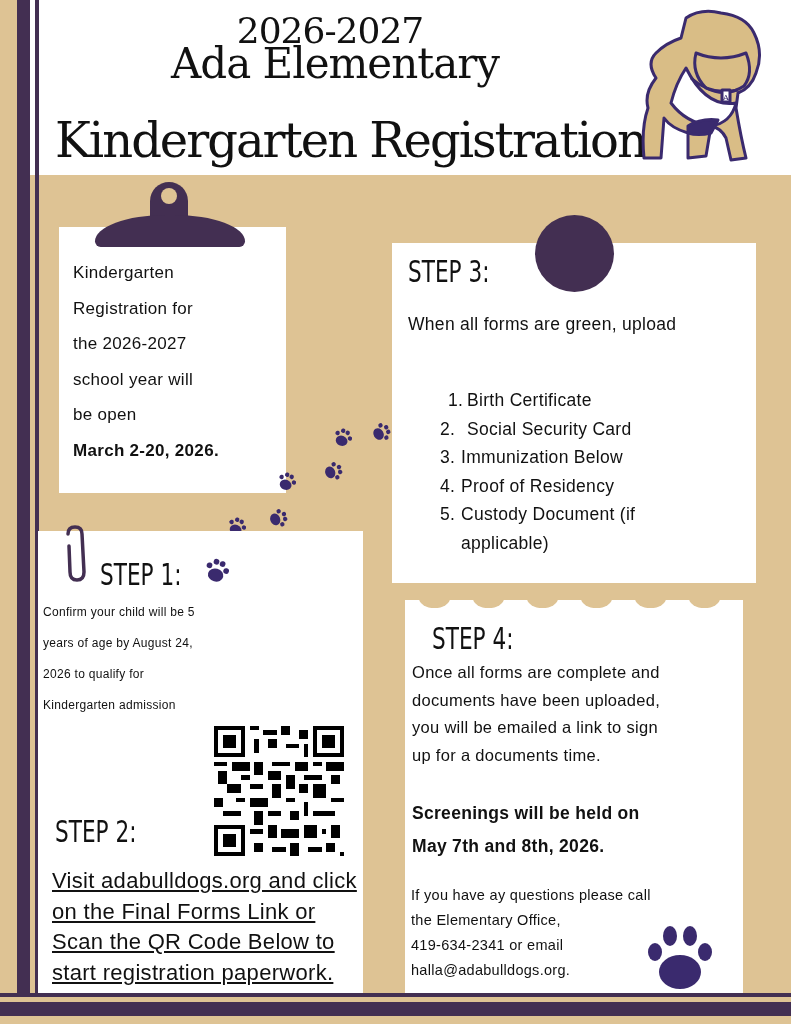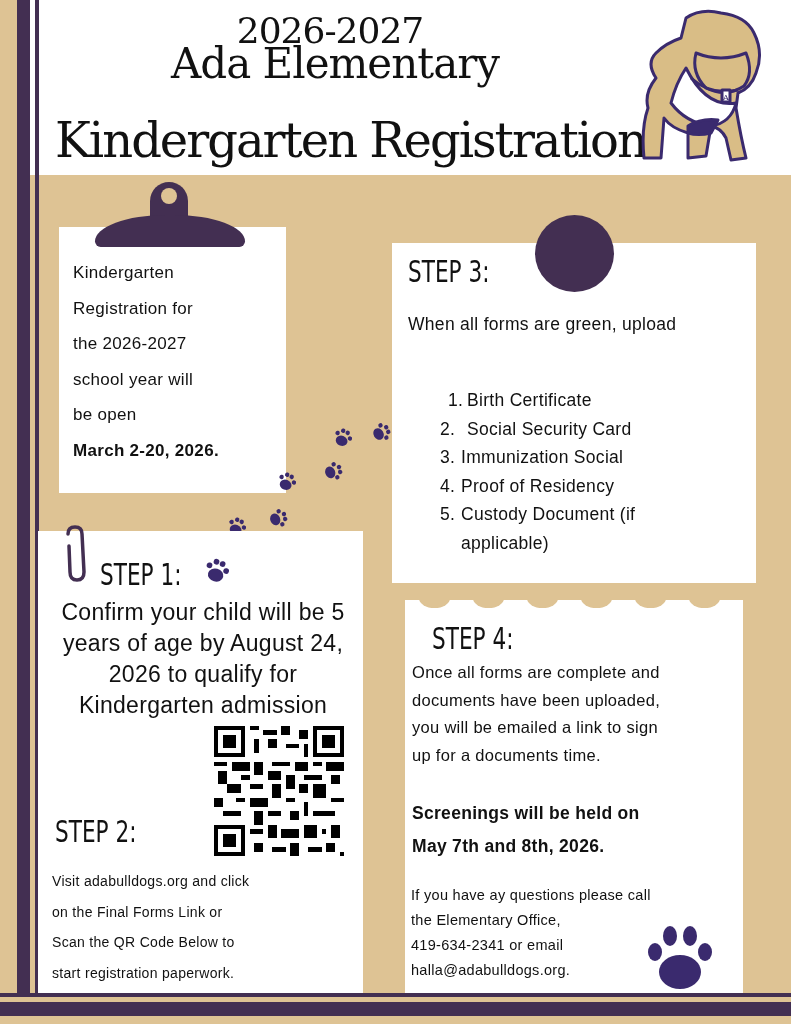--- a/index.html
+++ b/index.html
@@ -30,24 +30,24 @@
 
   .c1-text { left:73px; top:255px; width:210px; font-size:17px; line-height:35.5px; }
   .c1-bold { font-weight:bold; }
 
   .s3-label { left:408px; top:254px; }
   .s3-intro { left:408px; top:308px; width:345px; font-size:17.5px; line-height:32px; }
   .s3-list { left:440px; top:386px; width:310px; font-size:17.5px; line-height:28.5px; }
   .s3-list div { white-space:nowrap; }
 
   .s1-label { left:100px; top:557px; }
-  .s1-text { left:43px; top:597px; width:320px; font-size:23px; line-height:31px;text-align:center; }
+  .s1-text { left:43px; top:597px; width:320px; font-size:12px; line-height:31px; }
 
   .s2-label { left:55px; top:814px; }
-  .s2-text { left:52px; top:866px; width:320px; font-size:14px; line-height:30.5px; }
+  .s2-text { left:52px; top:866px; width:320px; font-size:22px; line-height:30.5px;text-decoration:underline; }
 
   .s4-label { left:432px; top:621px; }
   .s4-text { left:412px; top:659px; width:330px; font-size:16.5px; line-height:27.5px; }
   .s4-bold { left:412px; top:797px; width:330px; font-size:17.5px; line-height:33px; font-weight:bold; }
   .s4-contact { left:411px; top:883px; width:330px; font-size:14.5px; line-height:25px; }
 
   .clip-knob { left:150px; top:182px; width:38px; height:40px; background:#432f52; border-radius:19px 19px 0 0; }
   .clip-hole { left:161px; top:188px; width:16px; height:16px; background:#dec394; border-radius:50%; }
   .clip-base { left:95px; top:215px; width:150px; height:32px; background:#432f52; border-radius:75px 75px 6px 6px / 28px 28px 6px 6px; }
 
@@ -100,21 +100,21 @@
 
 <div class="abs card card3"></div>
 <div class="abs pin"></div>
 <div class="abs step-label s3-label">STEP 3:</div>
 <div class="abs body-text s3-intro">
   <div>When all forms are green, upload</div>
 </div>
 <div class="abs body-text s3-list">
   <div><span style="display:inline-block;width:27px;padding-left:8px;box-sizing:border-box;">1.</span><span>Birth Certificate</span></div>
   <div><span style="display:inline-block;width:27px;">2.</span><span>Social Security Card</span></div>
-  <div><span style="display:inline-block;width:21px;">3.</span><span>Immunization Social</span></div>
+  <div><span style="display:inline-block;width:21px;">3.</span><span>Immunization Below</span></div>
   <div><span style="display:inline-block;width:21px;">4.</span><span>Proof of Residency</span></div>
   <div><span style="display:inline-block;width:21px;">5.</span><span>Custody Document (if</span></div>
   <div><span style="display:inline-block;width:21px;"></span><span>applicable)</span></div>
 </div>
 
 <svg class="abs paw" style="left:333px;top:427px;transform:rotate(20deg);" viewBox="0 0 20 20">
     <g fill="#3a2a6e">
       <ellipse cx="10" cy="14" rx="6" ry="5"></ellipse>
       <circle cx="3.5" cy="8" r="2.2"></circle>
       <circle cx="8" cy="4" r="2.2"></circle>

